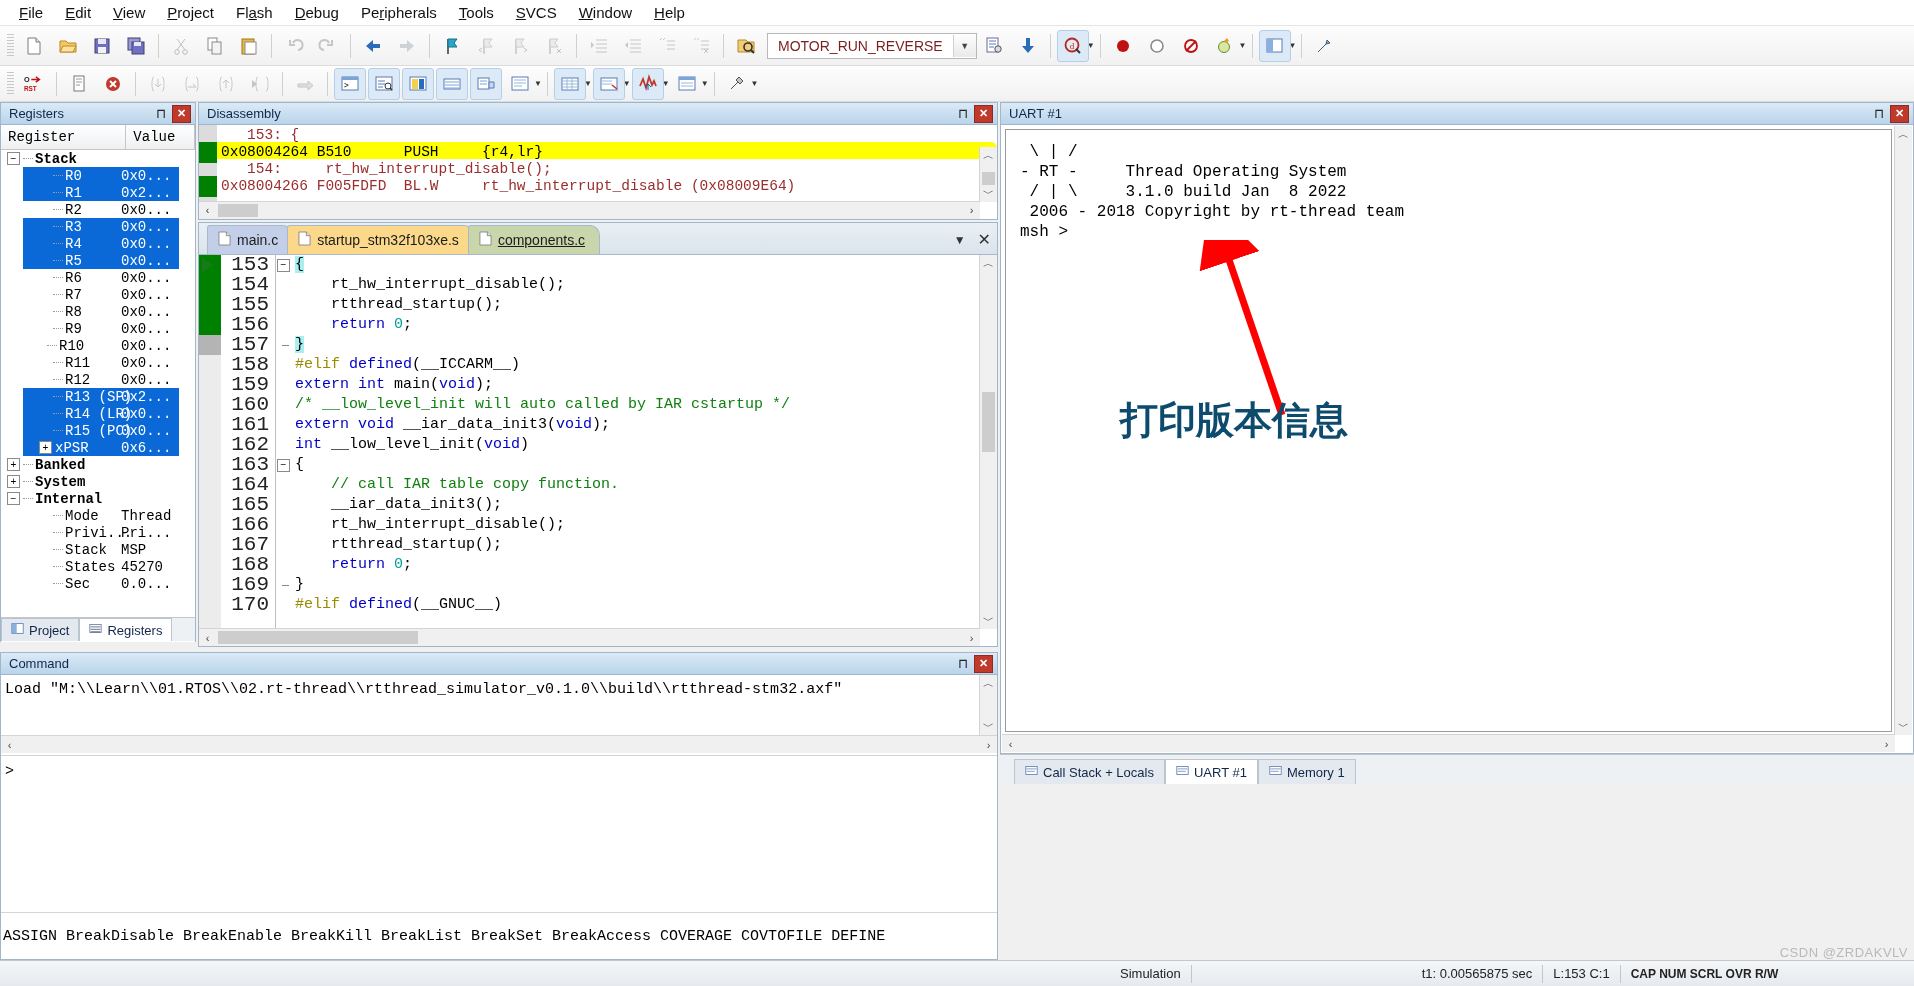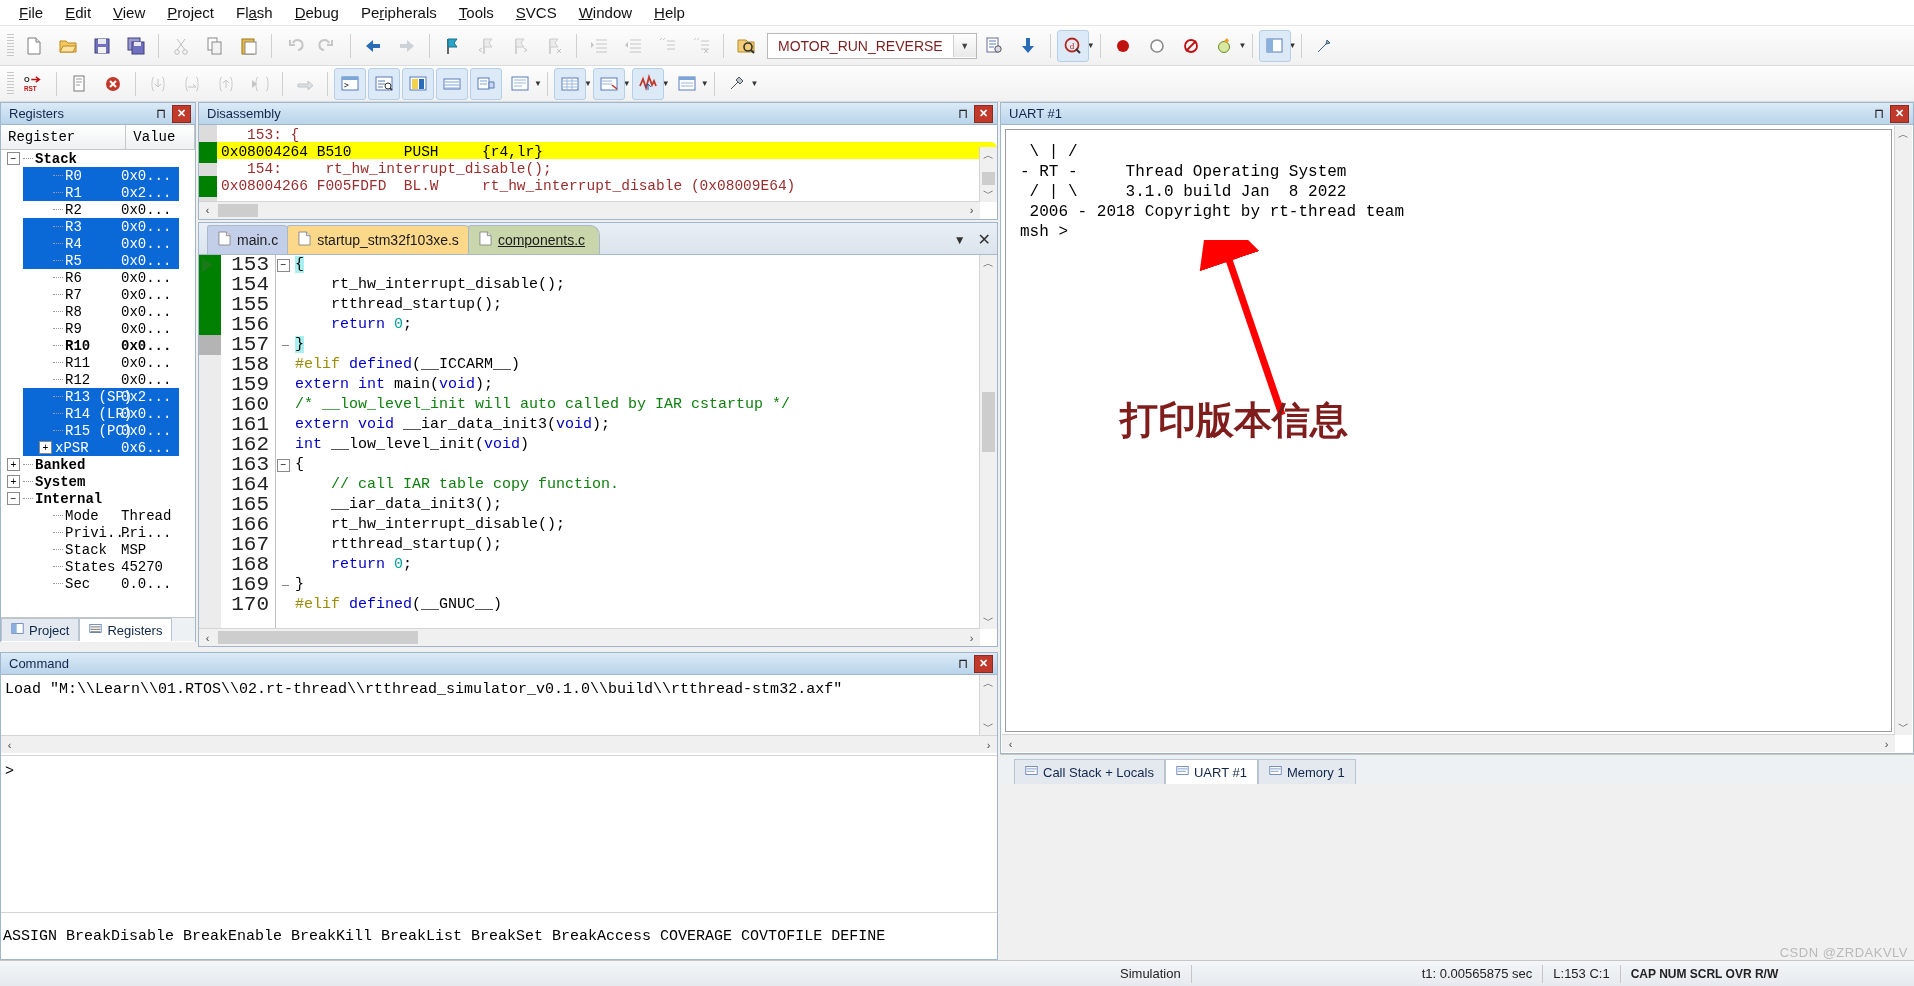--- a/index.html
+++ b/index.html
@@ -101,21 +101,21 @@
   .cmdhelp{position:absolute;left:0;right:0;bottom:0;height:46px;background:#fff;border-top:1px solid #d4d4d4;font-family:"Liberation Mono",monospace;font-size:15px;display:flex;align-items:center;padding-left:2px;white-space:nowrap;overflow:hidden;}
 
   
   #uart{left:1000px;top:102px;width:914px;height:652px;}
   .ubody{position:relative;height:calc(100% - 22px);background:#fff;padding:4px;box-sizing:border-box;}
   .uinner{position:absolute;left:4px;top:4px;right:21px;bottom:21px;border:1px solid #9a9a9a;background:#fff;overflow:hidden;font-family:"Liberation Mono",monospace;font-size:16px;line-height:20px;white-space:pre;padding:12px 0 0 14px;box-sizing:border-box;}
   .uscrollv{position:absolute;right:1px;top:1px;width:17px;bottom:18px;background:#f0f0f0;border-left:1px solid #d4d4d4;}
   .uscrollh{position:absolute;left:1px;right:18px;bottom:1px;height:17px;background:#f0f0f0;border-top:1px solid #d4d4d4;display:flex;align-items:center;justify-content:space-between;}
 
   
-  #annot{position:absolute;left:1120px;top:395px;color:#7f1d1d;font-size:38px;font-family:"DejaVu Sans",sans-serif;font-weight:600;white-space:nowrap;}
+  #annot{position:absolute;left:1120px;top:395px;color:#0c4a6e;font-size:38px;font-family:"DejaVu Sans",sans-serif;font-weight:600;white-space:nowrap;}
   #arrow{position:absolute;left:1050px;top:240px;width:260px;height:200px;pointer-events:none;}
 
   
   .bottomtabs{position:absolute;left:1000px;top:754px;width:914px;height:30px;background:#eef1f4;border-top:1px solid #c6c6c6;display:flex;align-items:flex-end;padding-left:14px;box-sizing:border-box;}
   .btab{display:flex;align-items:center;gap:5px;height:24px;padding:0 10px;font-size:13px;border:1px solid #b9c6d2;border-bottom:none;background:#e3e9ef;color:#10264a;}
   .btab.active{background:#fff;}
   .statusbar{position:absolute;left:0;bottom:0;width:1914px;height:26px;background:linear-gradient(#f4f6f8,#e6eaee);border-top:1px solid #c6c6c6;display:flex;align-items:center;font-size:13px;color:#222;box-sizing:border-box;}
   .stcell{padding:0 10px;height:100%;display:flex;align-items:center;}
   .stsep{width:1px;height:18px;background:#c6c6c6;}
   .wm{position:absolute;right:6px;bottom:26px;font-size:13px;color:#b9b9b9;font-family:"Liberation Sans",sans-serif;letter-spacing:.5px;}
@@ -566,21 +566,21 @@
             <span class="rval">0x0...</span>
           </div>
         </div>
         <div class="rrowwrap">
           <div class="rrow" style="padding-left: 22px;">
             <span><span class="dotted" style="margin-left:30px"></span>R9</span>
             <span class="rval">0x0...</span>
           </div>
         </div>
         <div class="rrowwrap">
-          <div class="rrow" style="padding-left: 22px; font-weight: bold;">
+          <div class="rrow" style="padding-left: 16px;">
             <span><span class="dotted" style="margin-left:30px"></span>R10</span>
             <span class="rval">0x0...</span>
           </div>
         </div>
         <div class="rrowwrap">
           <div class="rrow" style="padding-left: 22px;">
             <span><span class="dotted" style="margin-left:30px"></span>R11</span>
             <span class="rval">0x0...</span>
           </div>
         </div>

